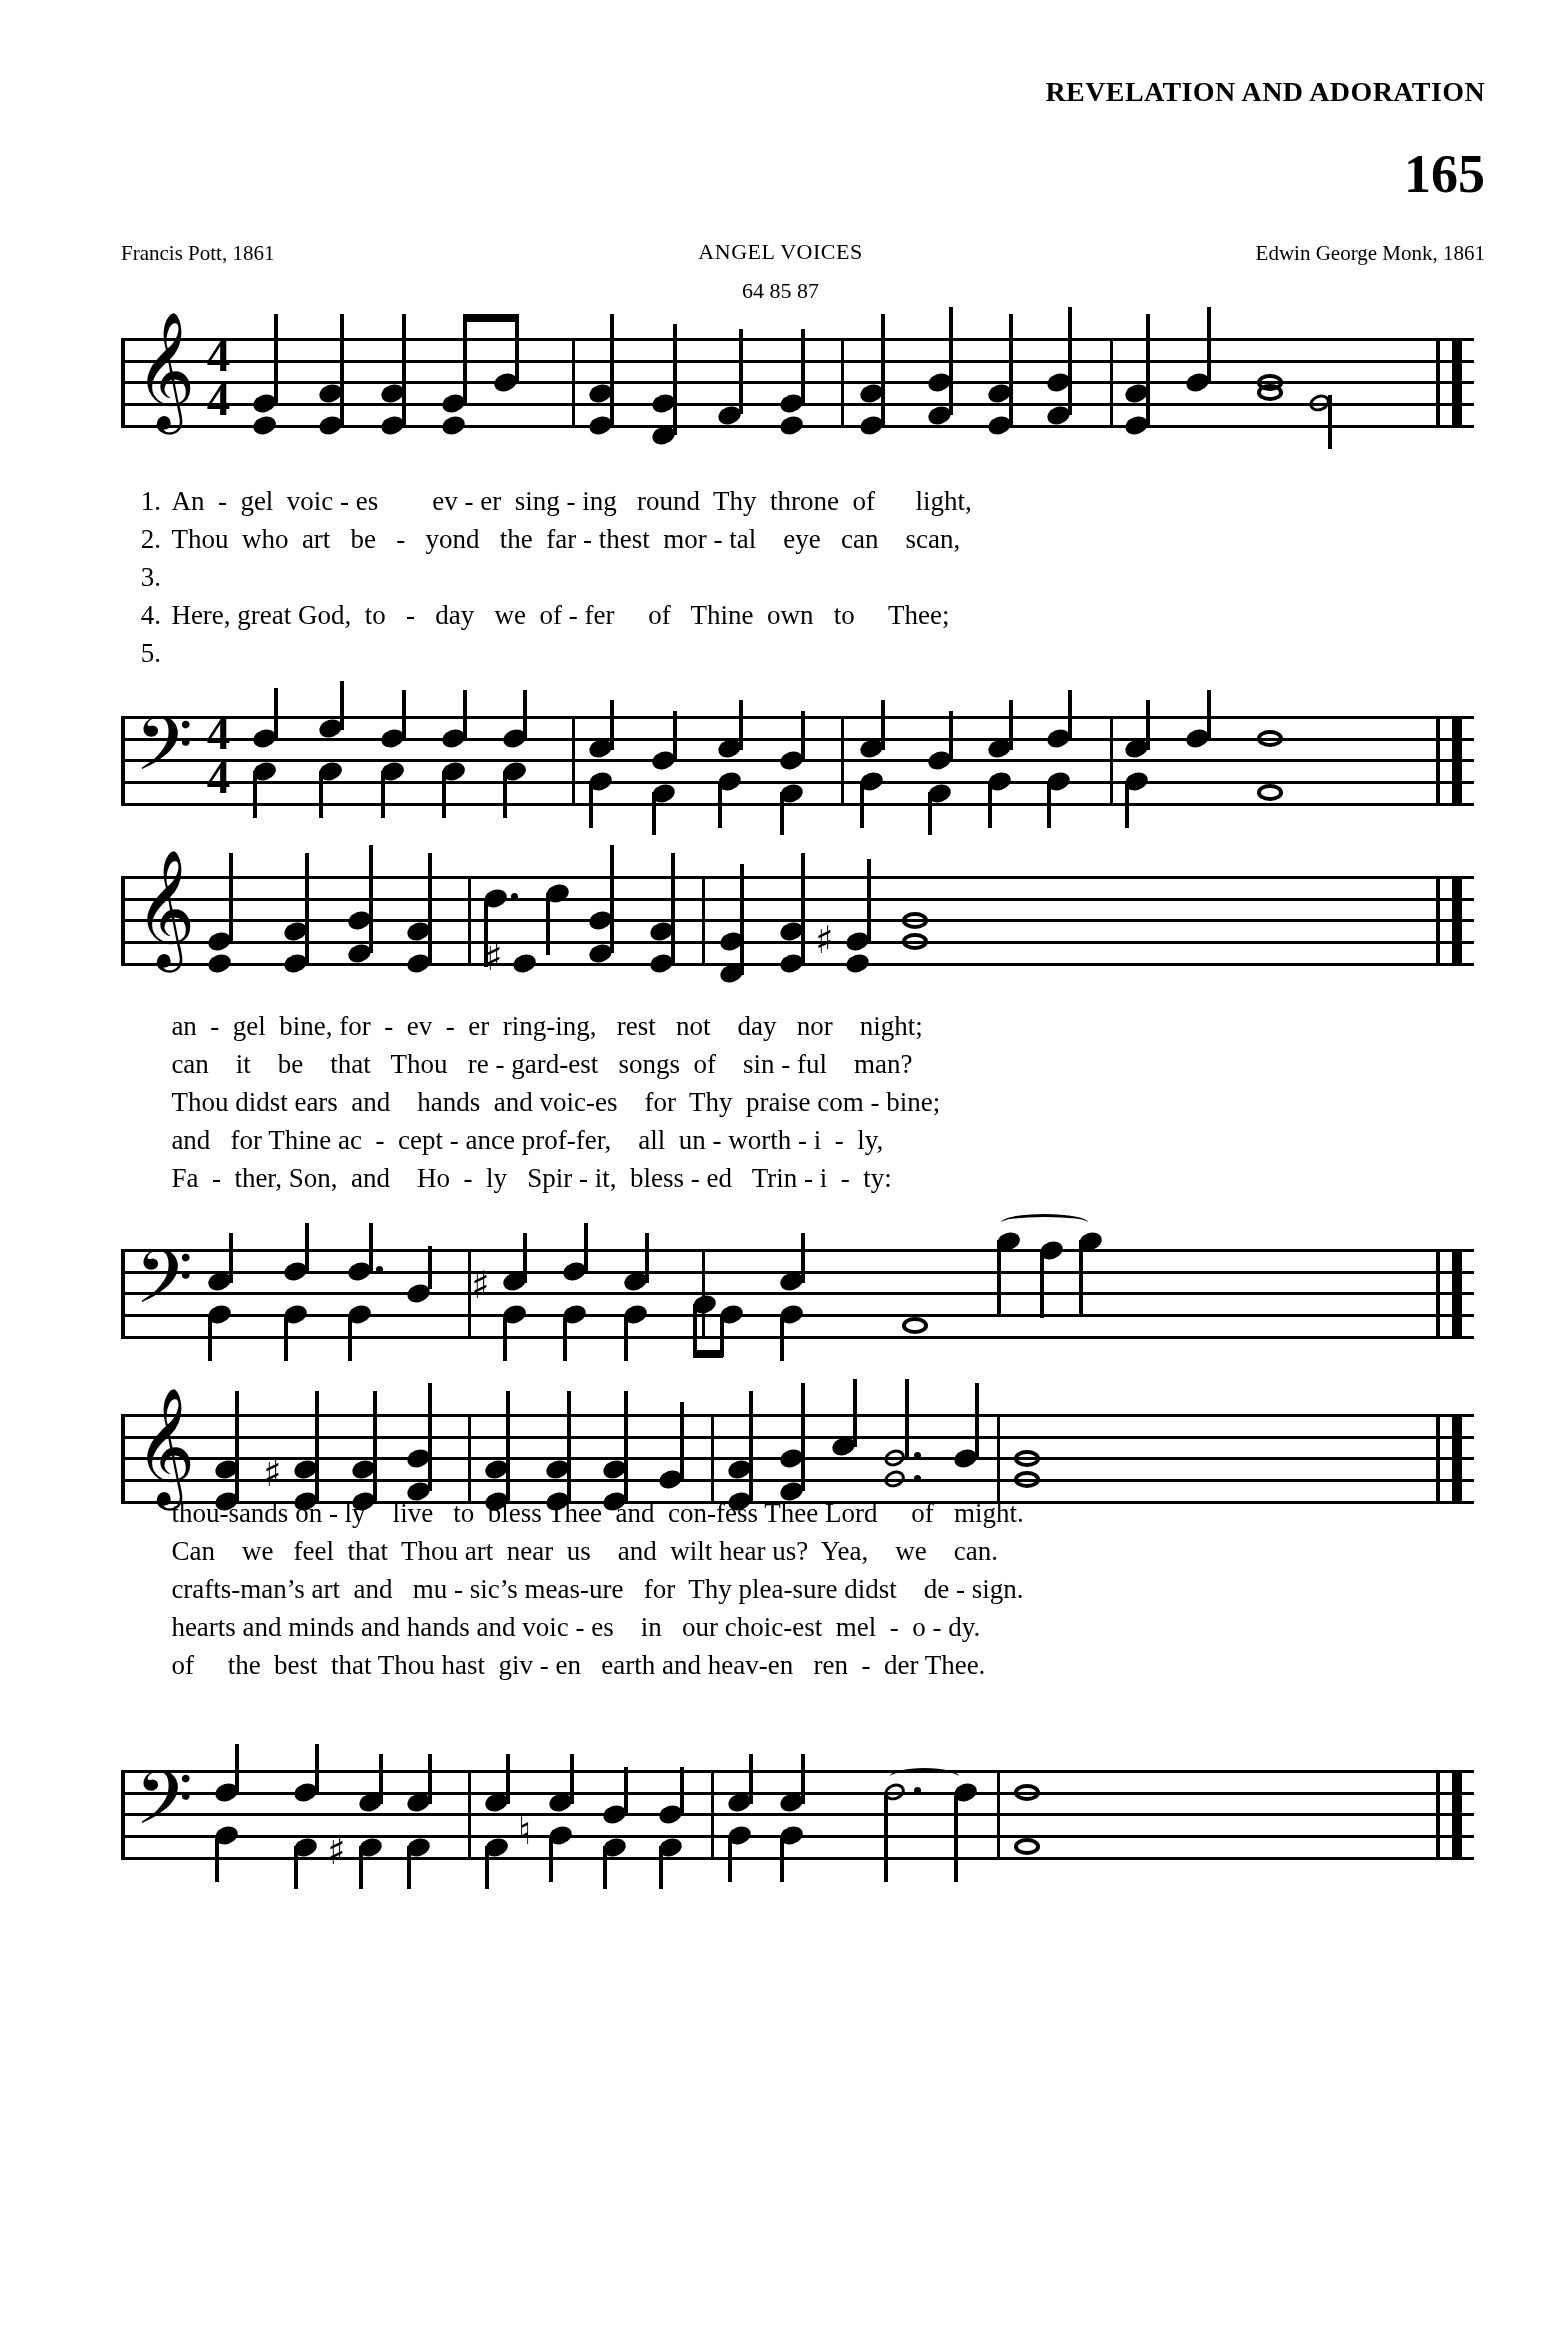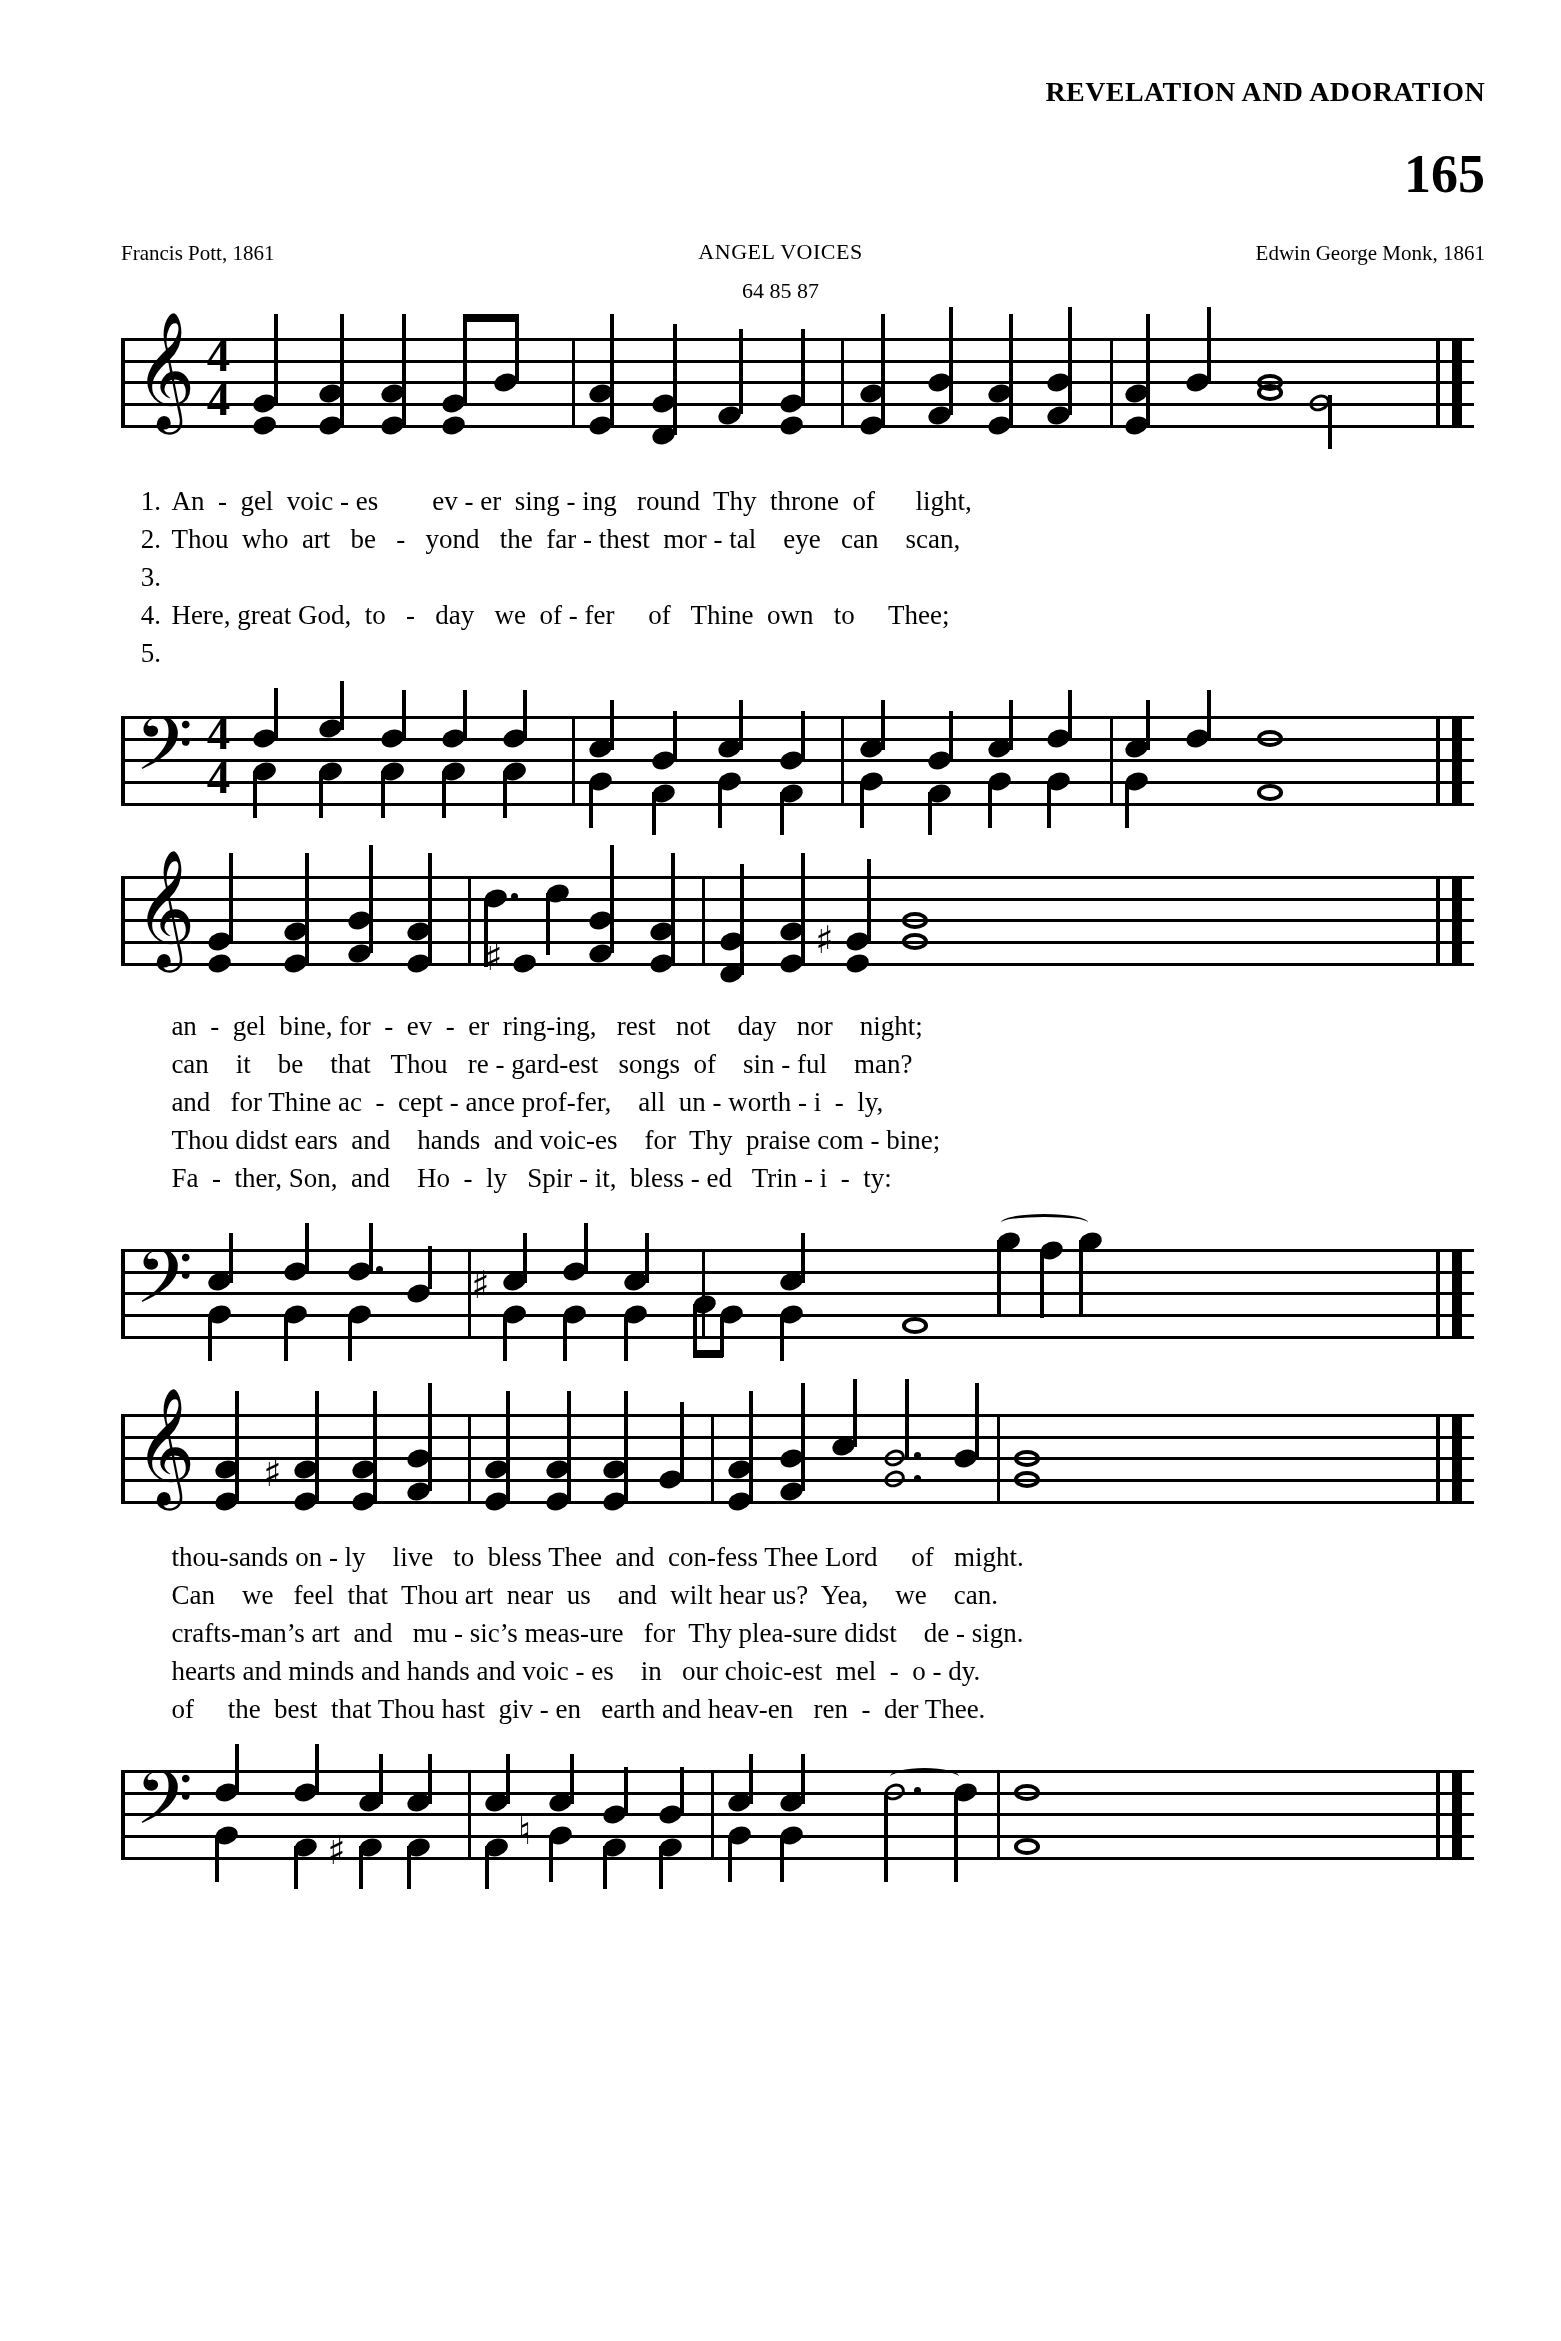--- a/index.html
+++ b/index.html
@@ -488,25 +488,25 @@
     <div class="lyric-line">
       <span class="num"></span>
       <span class="txt">an  -  gel  bine, for  -  ev  -  er  ring-ing,   rest   not    day   nor    night;</span>
     </div>
     <div class="lyric-line">
       <span class="num"></span>
       <span class="txt">can    it    be    that   Thou   re - gard-est   songs  of    sin - ful    man?</span>
     </div>
     <div class="lyric-line">
       <span class="num"></span>
+      <span class="txt">Thou didst ears  and    hands  and voic-es    for  Thy  praise com - bine;</span>
+    </div>
+    <div class="lyric-line">
+      <span class="num"></span>
       <span class="txt">and   for Thine ac  -  cept - ance prof-fer,    all  un - worth - i  -  ly,</span>
-    </div>
-    <div class="lyric-line">
-      <span class="num"></span>
-      <span class="txt">Thou didst ears  and    hands  and voic-es    for  Thy  praise com - bine;</span>
     </div>
     <div class="lyric-line">
       <span class="num"></span>
       <span class="txt">Fa  -  ther, Son,  and    Ho  -  ly   Spir - it,  bless - ed   Trin - i  -  ty:</span>
     </div>
   </div>
 
   <div class="system" style="top:1249px;">
     <div class="staff">
       <div class="line"></div>
@@ -641,21 +641,21 @@
 
       <div class="nh whole" style="left:893px; top:36px;"></div>
       <div class="nh whole" style="left:893px; top:57px;"></div>
 
       <div class="endbar-thin" style="left:1315px; top:0; height:89px;"></div>
       <div class="endbar-thick" style="left:1331px; top:0; height:89px;"></div>
       <div class="brace-left" style="left:0px; top:0; height:89px;"></div>
     </div>
   </div>
 
-  <div class="lyrics" style="top:1542px;">
+  <div class="lyrics" style="top:1498px;">
     <div class="lyric-line">
       <span class="num"></span>
       <span class="txt">thou-sands on - ly    live   to  bless Thee  and  con-fess Thee Lord     of   might.</span>
     </div>
     <div class="lyric-line">
       <span class="num"></span>
       <span class="txt">Can    we   feel  that  Thou art  near  us    and  wilt hear us?  Yea,    we    can.</span>
     </div>
     <div class="lyric-line">
       <span class="num"></span>

